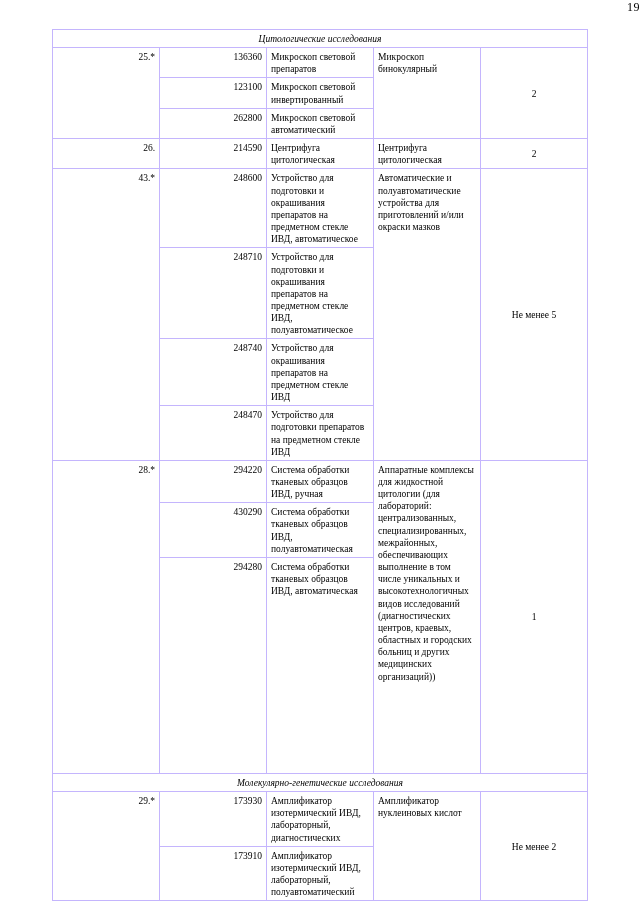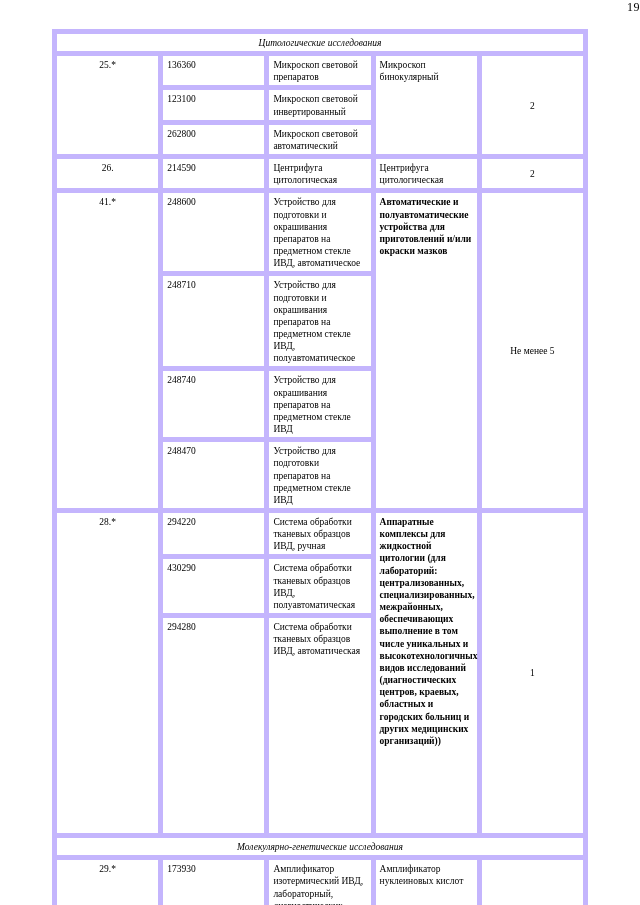--- a/index.html
+++ b/index.html
@@ -29,34 +29,34 @@
   }
   .table-wrap {
     margin: 0 52px 0 52px;
   }
   table.doc-table {
     border-collapse: collapse;
     width: 536px;
     table-layout: fixed;
   }
   table.doc-table td {
-    border: 5px solid #c4b5fd;
+    border: 1px solid #c4b5fd;
     vertical-align: top;
     padding: 3px 4px 2px 4px;
     font-size: 9.5px;
     line-height: 1.28;
   }
   td.c-num {
     width: 42px;
-    text-align: center;
+    text-align: right;
     padding-left: 5px;
   }
   td.c-code {
     width: 74px;
-    text-align: left;
+    text-align: right;
     padding-left: 10px;
   }
   td.c-name {
     width: 196px;
   }
   td.c-group {
     width: 114px;
   }
   td.c-qty {
     width: 106px;
@@ -70,21 +70,20 @@
   }
   .mid {
     vertical-align: middle;
   }
   td.c-qty.mid {
     vertical-align: middle;
   }
   .grp-cell {
     vertical-align: top;
     padding-top: 4px;
-    font-weight: bold;
   }
   .tall-name {
     vertical-align: middle;
   }
   .nowrap-pad {
     padding-top: 5px;
   }
 </style>
 </head>
 <body>
@@ -119,21 +118,21 @@
 
       <tr>
         <td class="c-num">26.</td>
         <td class="c-code">214590</td>
         <td class="c-name nowrap-pad">Центрифуга цитологическая</td>
         <td class="c-group">Центрифуга цитологическая</td>
         <td class="c-qty mid">2</td>
       </tr>
 
       <tr>
-        <td class="c-num mid" rowspan="4">41.*</td>
+        <td class="c-num mid" rowspan="4">43.*</td>
         <td class="c-code mid">248600</td>
         <td class="c-name">Устройство для подготовки и окрашивания препаратов на предметном стекле ИВД, автоматическое</td>
         <td class="c-group grp-cell" rowspan="4">Автоматические и полуавтоматические устройства для приготовлений и/или окраски мазков</td>
         <td class="c-qty mid" rowspan="4">Не менее 5</td>
       </tr>
       <tr>
         <td class="c-code mid">248710</td>
         <td class="c-name">Устройство для подготовки и окрашивания препаратов на предметном стекле ИВД, полуавтоматическое</td>
       </tr>
       <tr>

